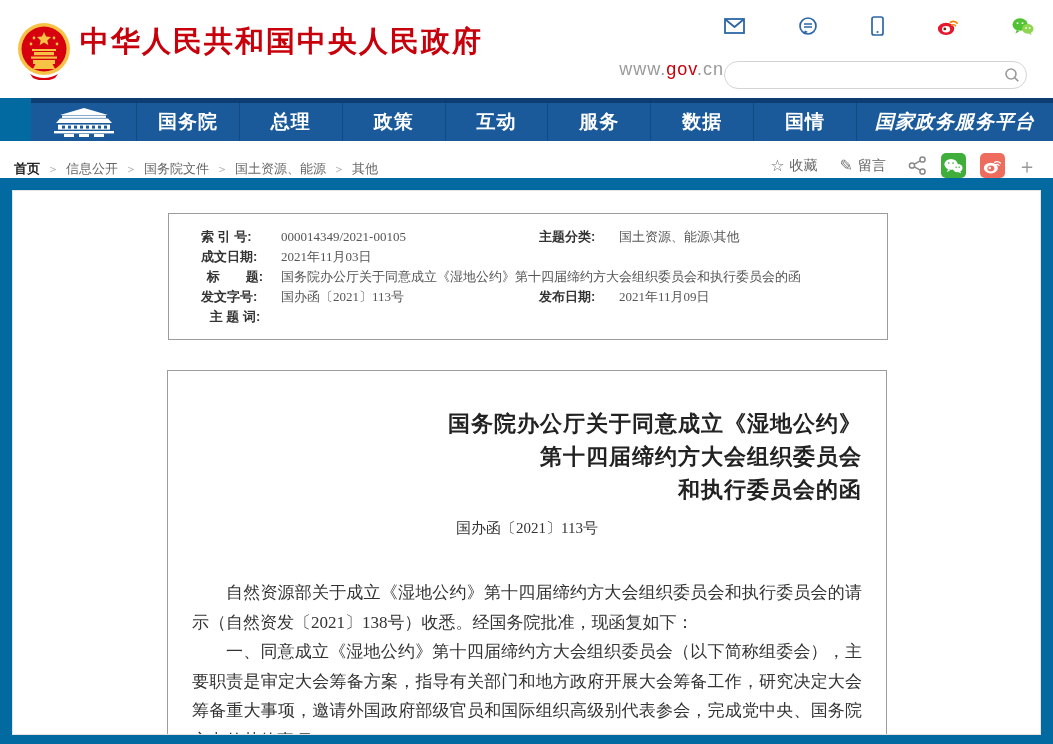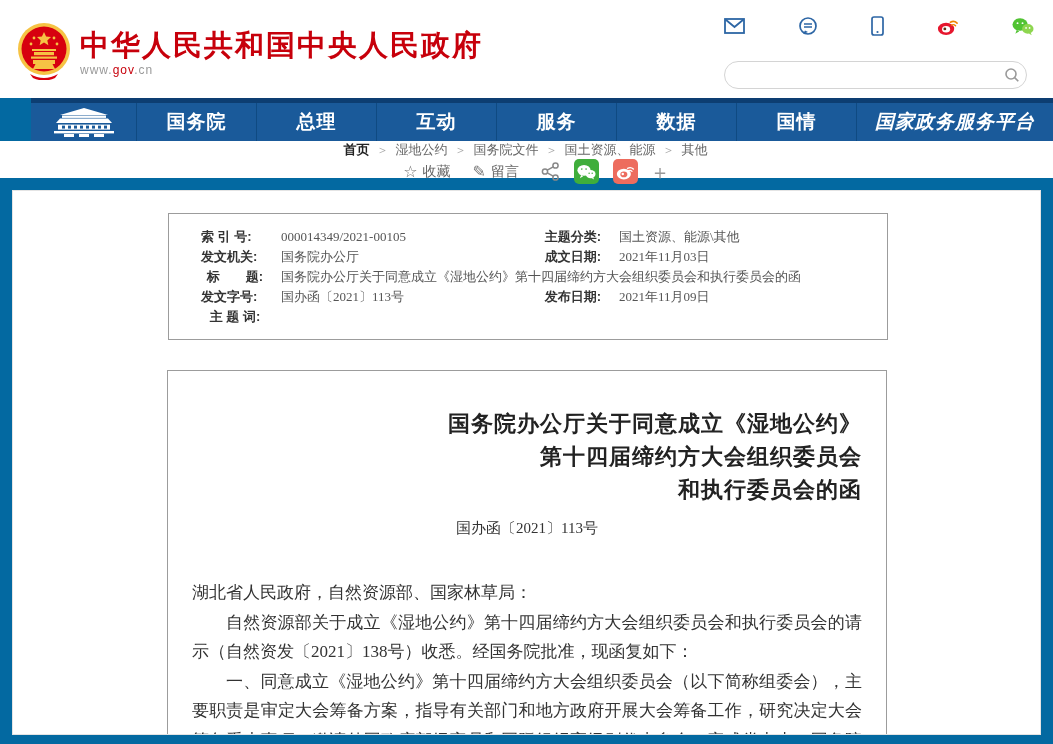--- a/index.html
+++ b/index.html
@@ -5,60 +5,60 @@
   * { margin:0; padding:0; box-sizing:border-box; }
   html,body { width:1053px; height:744px; overflow:hidden; background:#fff; }
   body { font-family:"Liberation Sans","DejaVu Sans",sans-serif; color:#333; }
   .page { position:relative; width:1053px; height:744px; background:#0369a1; }
 
   
   .header { height:98px; display:flex; align-items:center; padding:0 14px 0 14px; background:#fff; }
   .emblem { width:56px; height:58px; margin:4px 8px 0 2px; flex:0 0 auto; }
   .site-block { flex:1 1 auto; padding-top:6px; }
   .site-title { font-size:29px; font-weight:bold; color:#c7000b; letter-spacing:2px; line-height:34px; }
-  .site-url { font-size:12px; color:#9a9a9a; margin-top:1px; letter-spacing:1px; }
+  .site-url { font-size:18px; color:#9a9a9a; margin-top:1px; letter-spacing:1px;text-align:right; }
   .site-url .gov { color:#c7000b; }
   .header-right { flex:0 0 auto; width:315px; padding-top:2px; }
   .icon-row { display:flex; align-items:flex-end; justify-content:flex-start; height:26px; margin-bottom:24px;gap:45px; }
   .hicon { width:22px; height:22px; margin-right:8px; display:inline-flex; align-items:center; justify-content:center; cursor:pointer; }
   .lang-row { font-size:14px; color:#2d66a5; margin-left:4px; white-space:nowrap; }
   .lang-row a { color:#2d66a5; text-decoration:none; cursor:pointer; }
   .lang-sep { color:#c9c9c9; margin:0 5px; }
   .search-wrap { position:relative; width:303px; height:28px; }
   .search-input { width:100%; height:28px; border:1px solid #d4d4d4; border-radius:14px; padding:0 36px 0 14px; font-size:13px; outline:none; color:#333; background:#fff; }
   .search-btn { position:absolute; right:4px; top:3px; width:22px; height:22px; border:none; background:transparent; cursor:pointer; display:flex; align-items:center; justify-content:center; }
 
   
   .nav { height:43px; background:#1a5a9a; border-top:5px solid #0d3e72; display:flex; align-items:stretch;margin-left:31px; }
   .nav-gate { width:106px; display:flex; align-items:center; justify-content:center; border-right:1px solid #0f4a82; cursor:pointer; }
   .nav-item { flex:1 1 0; display:flex; align-items:center; justify-content:center; color:#fff; font-size:19px; font-weight:bold; border-right:1px solid #0f4a82; cursor:pointer; letter-spacing:1px; }
   .nav-item:last-child { flex:0 0 196px; border-right:none;font-style:italic; }
 
   
-  .crumb-row { height:37px; display:flex; align-items:center; padding:0 16px 0 14px; background:#fff;flex-direction:column; }
+  .crumb-row { height:37px; display:flex; align-items:flex-end; padding:0 16px 0 14px; background:#fff; }
   .breadcrumb { flex:1 1 auto; font-size:13px; color:#666; display:flex; align-items:center; }
   .breadcrumb a { color:#666; text-decoration:none; cursor:pointer; }
   .breadcrumb a.home { color:#222; font-weight:bold; }
   .crumb-sep { color:#aaa; margin:0 7px; font-size:12px; }
   .tools { flex:0 0 auto; display:flex; align-items:center; color:#666; font-size:14px; }
   .tool { display:inline-flex; align-items:center; margin-left:22px; cursor:pointer; color:#666; }
   .tool .glyph { font-size:16px; color:#777; margin-right:5px; }
   .badge { width:25px; height:25px; border-radius:5px; margin-left:14px; display:inline-flex; align-items:center; justify-content:center; cursor:pointer; }
   .badge.wechat { background:#3fae3b; }
   .badge.weibo { background:#ed6c5e; }
   .plus { color:#999; font-size:20px; margin-left:12px; cursor:pointer; line-height:1; }
 
   
   .card { margin:12px 12px 0 12px; width:1029px; height:545px; border:1px solid #e4e4e4; background:#fff; padding-top:22px; overflow:hidden; }
 
   .meta-box { width:720px; margin-left:155px; border:1px solid #9c9c9c; padding:13px 18px 12px 32px; font-size:13px; }
   .meta-row { display:flex; line-height:20px; }
   .meta-cell { display:flex; }
   .meta-cell.c1 { width:338px; flex:0 0 auto; }
-  .meta-cell.c2 { flex:1 1 auto;text-align:center; }
+  .meta-cell.c2 { flex:1 1 auto; }
   .meta-cell.full { width:100%;text-align:center; }
   .meta-label { font-weight:bold; color:#333; white-space:pre; flex:0 0 auto; min-width:68px; }
   .meta-value { color:#555; margin-left:12px; font-family:"Liberation Serif","DejaVu Serif",serif; white-space:nowrap; }
 
   .doc-box { width:720px; margin:30px 0 0 154px; border:1px solid #9c9c9c; padding:36px 24px 40px 24px; }
   .doc-title { text-align:right; font-family:"Liberation Serif","DejaVu Serif",serif; font-weight:bold; font-size:22px; line-height:33px; color:#222; letter-spacing:1px; }
   .doc-number { text-align:center; font-family:"Liberation Serif","DejaVu Serif",serif; font-size:15px; color:#333; margin-top:13px; }
   .doc-body { margin-top:40px; font-family:"Liberation Serif","DejaVu Serif",serif; font-size:17px; line-height:29.5px; color:#333; text-align:justify; }
   .doc-body p { margin:0; }
   .doc-body p.indent { text-indent:2em; }
@@ -164,32 +164,33 @@
             <rect x="56" y="18.6" width="3" height="3"></rect>
           </g>
         <rect x="6" y="24" width="60" height="2.4" fill="#fff"></rect>
         <rect x="16" y="27" width="10" height="3" fill="#fff"></rect>
           <rect x="31" y="27" width="10" height="3" fill="#fff"></rect>
           <rect x="46" y="27" width="10" height="3" fill="#fff"></rect>
       </svg>
     </div>
     <div class="nav-item">国务院</div>
     <div class="nav-item">总理</div>
+    <div class="nav-item">政策</div>
     <div class="nav-item">互动</div>
     <div class="nav-item">服务</div>
     <div class="nav-item">数据</div>
     <div class="nav-item">国情</div>
     <div class="nav-item">国家政务服务平台</div>
   </div>
 
   <div class="crumb-row">
     <div class="breadcrumb">
       <a class="home">首页</a>
       <span class="crumb-sep">＞</span>
-      <a>湿地公约</a>
+      <a>信息公开</a>
       <span class="crumb-sep">＞</span>
       <a>国务院文件</a>
       <span class="crumb-sep">＞</span>
       <a>国土资源、能源</a>
       <span class="crumb-sep">＞</span>
       <a>其他</a>
     </div>
     <div class="tools">
       <span class="tool">
           <span class="glyph">☆</span>
@@ -240,24 +241,20 @@
         <div class="meta-cell c1">
           <span class="meta-label">索 引 号:</span>
           <span class="meta-value">000014349/2021-00105</span>
         </div>
         <div class="meta-cell c2">
           <span class="meta-label">主题分类:</span>
           <span class="meta-value">国土资源、能源\其他</span>
         </div>
       </div>
       <div class="meta-row">
-        <div class="meta-cell c1">
-          <span class="meta-label">发文机关:</span>
-          <span class="meta-value">国务院办公厅</span>
-        </div>
         <div class="meta-cell c2">
           <span class="meta-label">成文日期:</span>
           <span class="meta-value">2021年11月03日</span>
         </div>
       </div>
       <div class="meta-row">
         <div class="meta-cell full">
           <span class="meta-label">标　　题:</span>
           <span class="meta-value">国务院办公厅关于同意成立《湿地公约》第十四届缔约方大会组织委员会和执行委员会的函</span>
         </div>
@@ -281,20 +278,19 @@
     </div>
 
     <div class="doc-box">
       <div class="doc-title">
         <div>国务院办公厅关于同意成立《湿地公约》</div>
         <div>第十四届缔约方大会组织委员会</div>
         <div>和执行委员会的函</div>
       </div>
       <div class="doc-number">国办函〔2021〕113号</div>
       <div class="doc-body">
-        <p>湖北省人民政府，自然资源部、国家林草局：</p>
         <p class="indent">自然资源部关于成立《湿地公约》第十四届缔约方大会组织委员会和执行委员会的请示（自然资发〔2021〕138号）收悉。经国务院批准，现函复如下：</p>
         <p class="indent">一、同意成立《湿地公约》第十四届缔约方大会组织委员会（以下简称组委会），主要职责是审定大会筹备方案，指导有关部门和地方政府开展大会筹备工作，研究决定大会筹备重大事项，邀请外国政府部级官员和国际组织高级别代表参会，完成党中央、国务院交办的其他事项。</p>
       </div>
     </div>
 
   </div>
 </div>
 
 </body></html>

